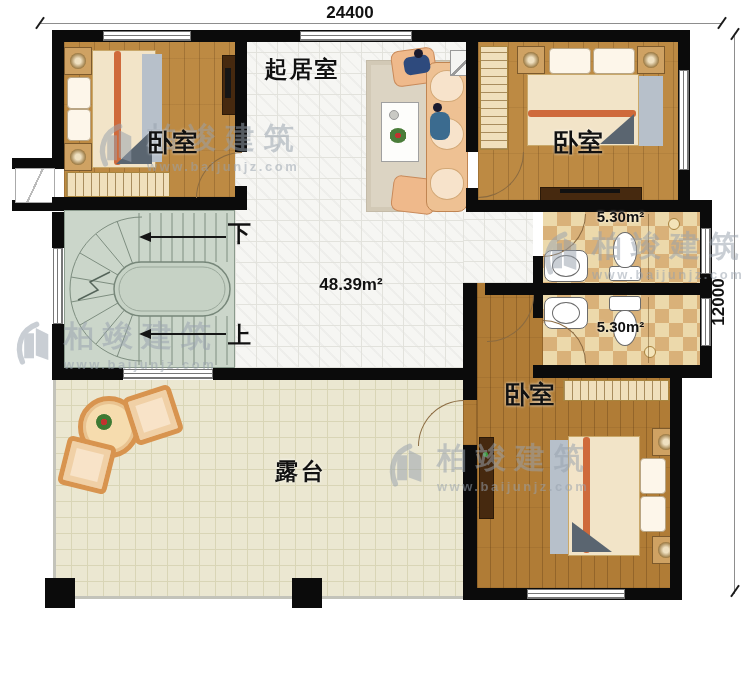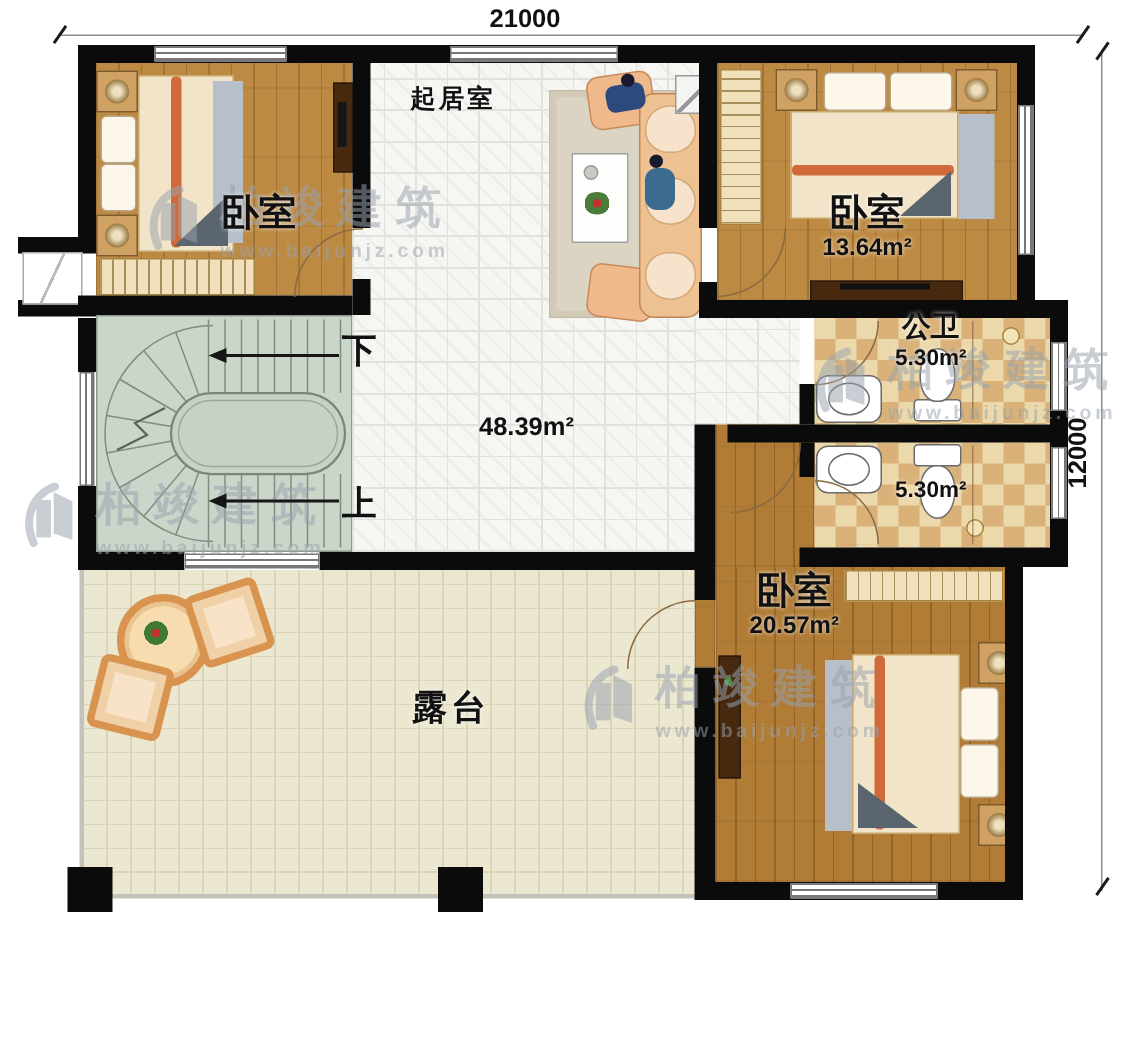--- a/index.html
+++ b/index.html
@@ -262,45 +262,42 @@
     <div>
         <div class="cn">柏竣建筑</div>
         <div class="url">www.baijunjz.com</div>
       </div>
   </div>
 
   <div class="room-label" style="left:115px;top:128px;width:115px;">
     <div class="nm">卧室</div>
   </div>
   <div class="room-label" style="left:252px;top:56px;width:100px;">
-    <div class="nm" style="font-size:17px;letter-spacing:2px;">起居室</div>
+    <div class="nm" style="font-size:23px;letter-spacing:2px;">起居室</div>
   </div>
   <div class="room-label" style="left:308px;top:275px;width:86px;">
     <div class="ar" style="font-size:17px;">48.39m²</div>
   </div>
   <div class="room-label" style="left:518px;top:128px;width:120px;">
     <div class="nm">卧室</div>
-      <div class="ar">13.64m²</div>
   </div>
   <div class="room-label" style="left:568px;top:208px;width:105px;">
-    <div class="nm" style="font-size:19px;">公卫</div>
       <div class="ar" style="font-size:15px;">5.30m²</div>
   </div>
   <div class="room-label" style="left:568px;top:318px;width:105px;">
       <div class="ar" style="font-size:15px;">5.30m²</div>
   </div>
   <div class="room-label" style="left:472px;top:380px;width:115px;">
     <div class="nm">卧室</div>
-      <div class="ar">20.57m²</div>
   </div>
   <div class="room-label" style="left:266px;top:458px;width:70px;">
     <div class="nm" style="font-size:23px;letter-spacing:3px;">露台</div>
   </div>
 
-  <div class="dimtext" style="left:310px;top:3px;width:80px;">21000</div>
+  <div class="dimtext" style="left:310px;top:3px;width:80px;">24400</div>
   <div class="dimline" style="left:40px;top:23px;width:682px;height:1px;"></div>
   <div class="tick" style="left:33px;top:22px;"></div>
   <div class="tick" style="left:715px;top:22px;"></div>
   <div class="dimline" style="left:734px;top:36px;width:1px;height:558px;"></div>
   <div class="tick" style="left:728px;top:33px;"></div>
   <div class="tick" style="left:728px;top:590px;"></div>
   <div class="dimtext" style="left:669px;top:292px;width:100px;transform:rotate(-90deg);">12000</div>
 
   <div id="footer">
     

